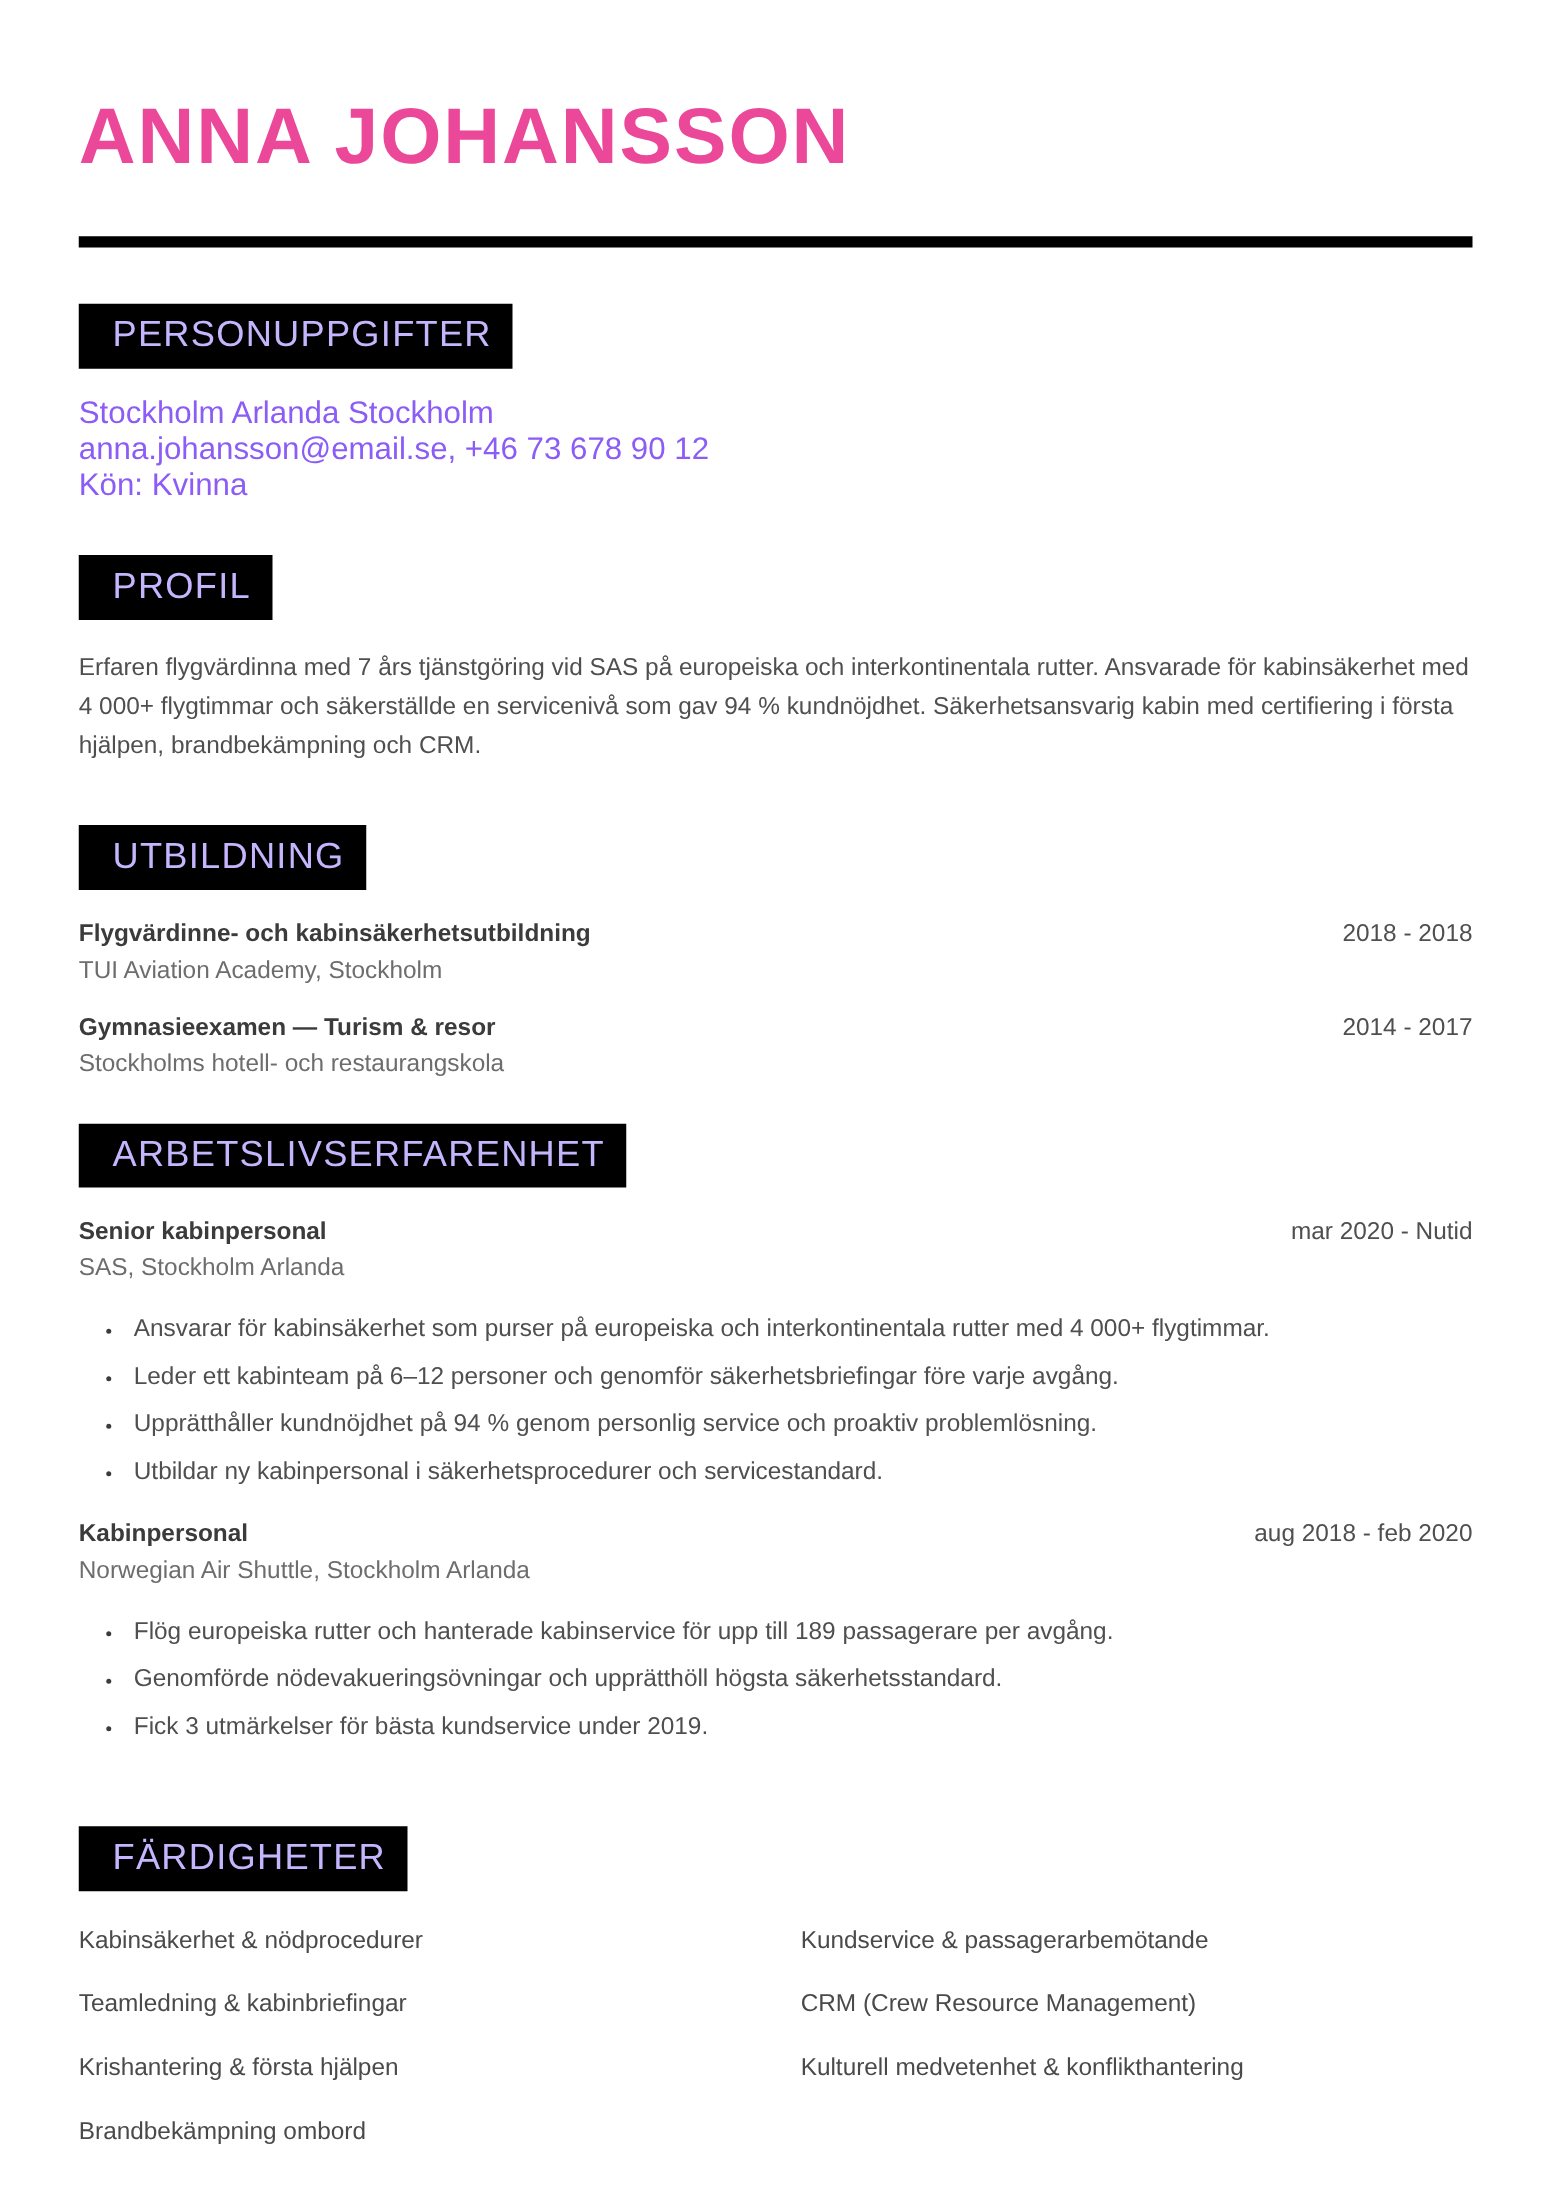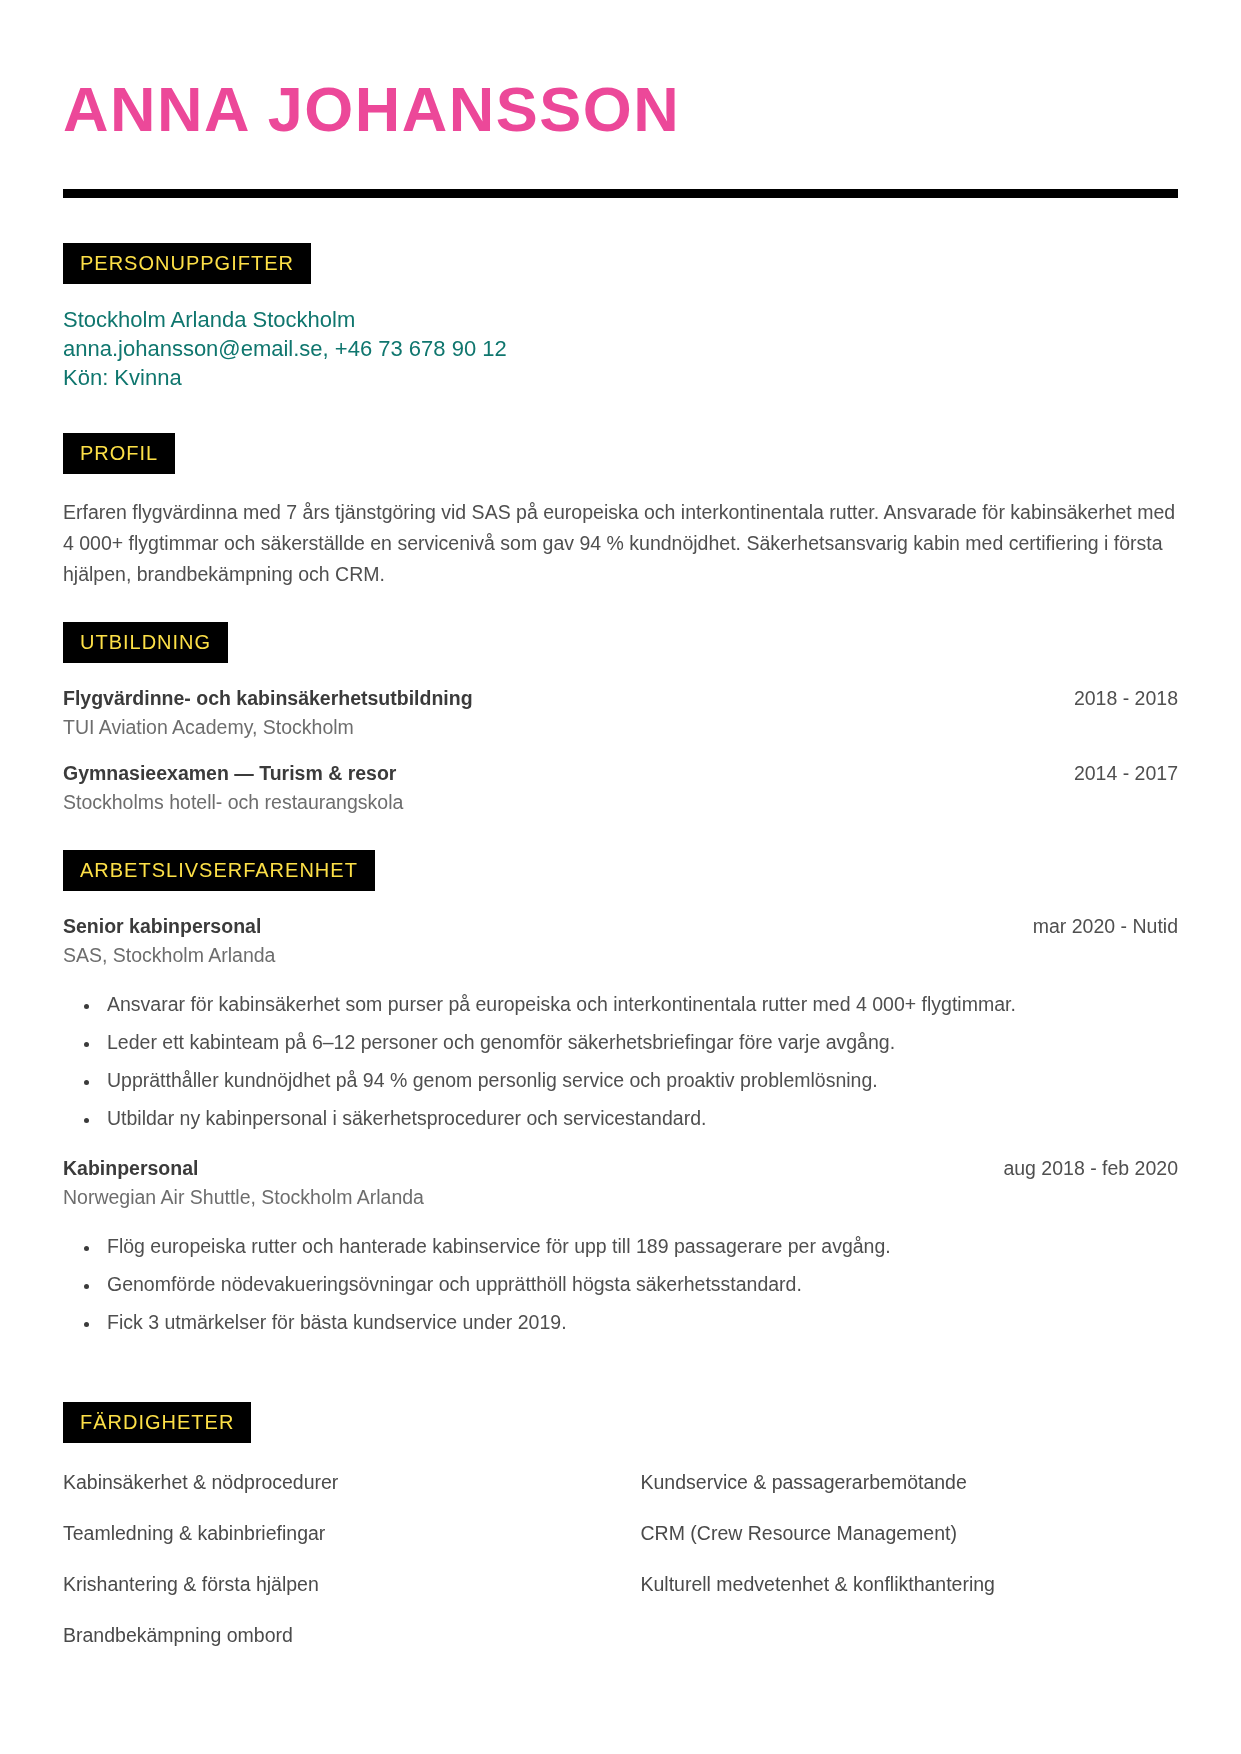--- a/index.html
+++ b/index.html
@@ -26,38 +26,38 @@
   }
   .rule {
     margin-top: 47px;
     height: 9px;
     background: #000000;
     width: 100%;
   }
   .section-title {
     display: inline-block;
     background: #000000;
-    color: #fde047;
-    font-size: 20px;
+    color: #c4b5fd;
+    font-size: 29px;
     font-weight: 400;
     letter-spacing: 1px;
-    padding: 8px 17px 9px 17px;
+    padding: 8px 17px 9px 27px;
     line-height: 1.2;
   }
   .mt-first { margin-top: 45px; }
   .mt-profile { margin-top: 41px; }
-  .mt-edu { margin-top: 32px; }
+  .mt-edu { margin-top: 48px; }
   .mt-work { margin-top: 36px; }
   .mt-skills { margin-top: 54px; }
 
   .contact-block {
     margin-top: 21px;
-    font-size: 22px;
+    font-size: 25px;
     line-height: 29px;
-    color: #0f766e;
+    color: #8b5cf6;
   }
   .profile-text {
     margin-top: 23px;
     font-size: 19.5px;
     line-height: 31px;
     color: #4f4f4f;
     max-width: 1115px;
   }
   .entry { margin-top: 24px; }
   .entry + .entry { margin-top: 23px; }

